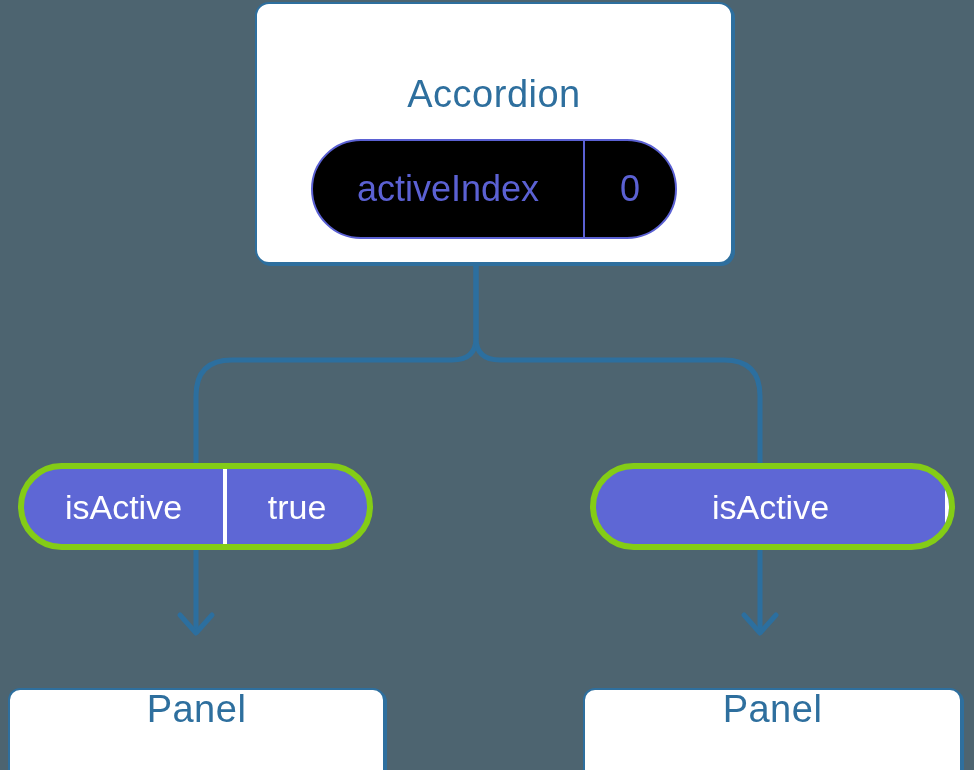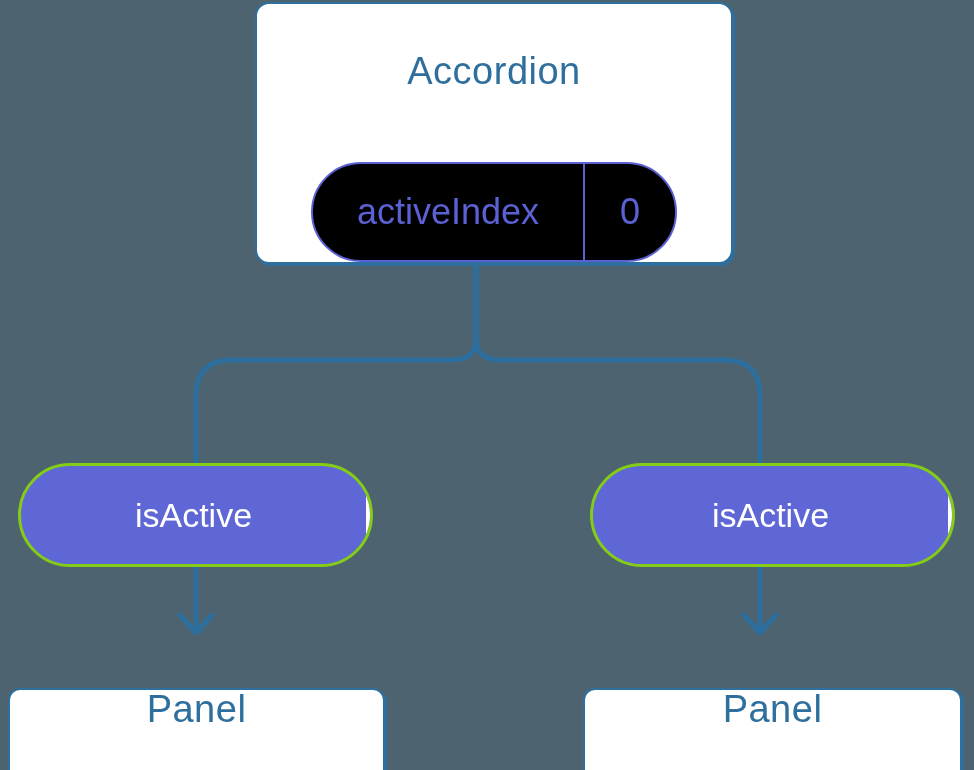--- a/index.html
+++ b/index.html
@@ -43,21 +43,21 @@
     border: 2px solid var(--box-border);
     box-shadow: 2px 2px 0 var(--box-border);
     border-radius: 14px;
   }
   .accordion-box {
     left: 255px; top: 2px;
     width: 478px; height: 262px;
     display: flex;
     flex-direction: column;
     align-items: center;
-    justify-content: space-between;
+    justify-content: center;
     padding-top: 48px;
   }
   .node-title {
     color: var(--box-text);
     font-size: 38px;
     font-weight: 500;
     letter-spacing: 0.5px;
     line-height: 1;
   }
   .accordion-box .node-title { margin-bottom: 26px; }
@@ -81,23 +81,23 @@
   }
   .state-pill .cell.name { flex: 1 1 auto; }
   .state-pill .cell.value { width: 90px; }
   .state-pill .divider {
     width: 2px;
     background: var(--state-accent);
   }
   
   .prop-pill {
     position: absolute;
-    height: 104px;
+    height: 87px;
     background: var(--pill-fill);
-    border: 3px solid #84cc16;
+    border: 6px solid #84cc16;
     border-radius: 54px;
     display: flex;
     align-items: stretch;
     overflow: hidden;
   }
   .prop-pill.left  { left: 18px;  top: 463px; width: 355px; }
   .prop-pill.right { left: 590px; top: 463px; width: 365px; }
   .prop-pill .cell {
     display: flex;
     align-items: center;
@@ -142,20 +142,21 @@
     <div class="state-pill">
       <div class="cell name">activeIndex</div>
       <div class="divider"></div>
       <div class="cell value">0</div>
     </div>
   </div>
 
   <div class="prop-pill left">
     <div class="cell name">isActive</div>
     <div class="divider"></div>
+    <div class="cell value">true</div>
   </div>
 
   <div class="prop-pill right">
     <div class="cell name">isActive</div>
     <div class="divider"></div>
   </div>
 
   <div class="node-box panel-box left">
     <div class="node-title">Panel</div>
   </div>

